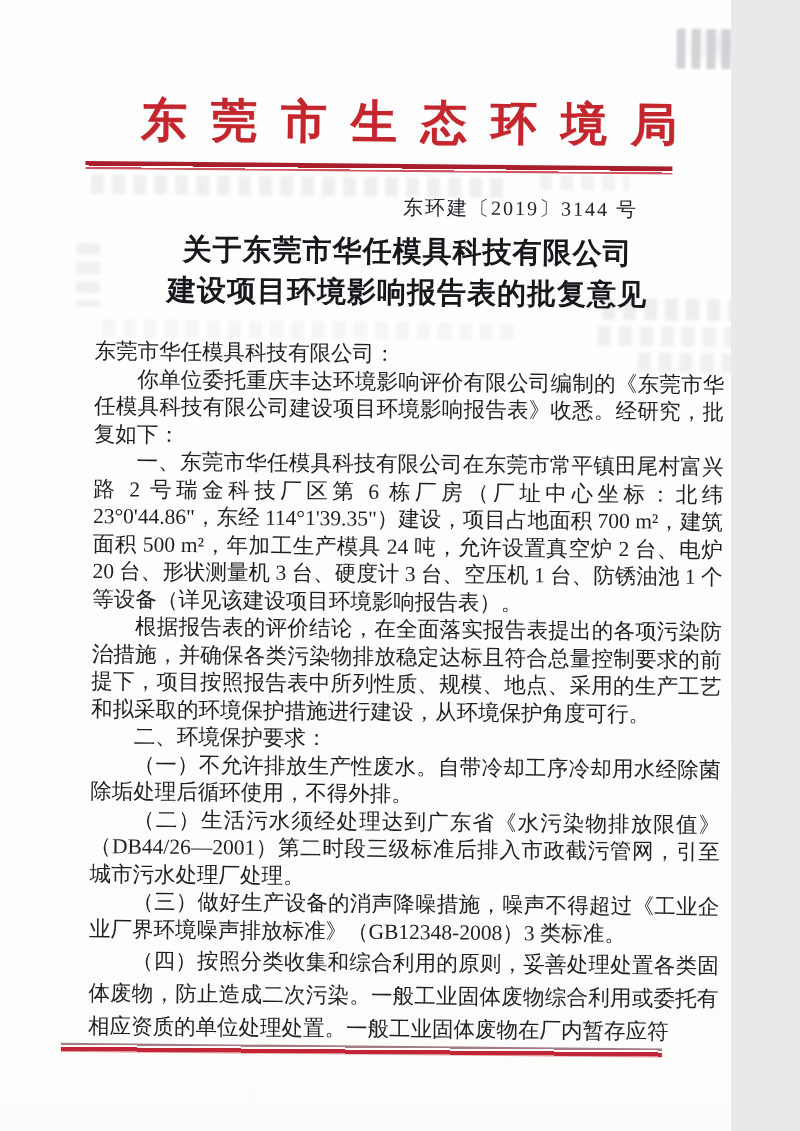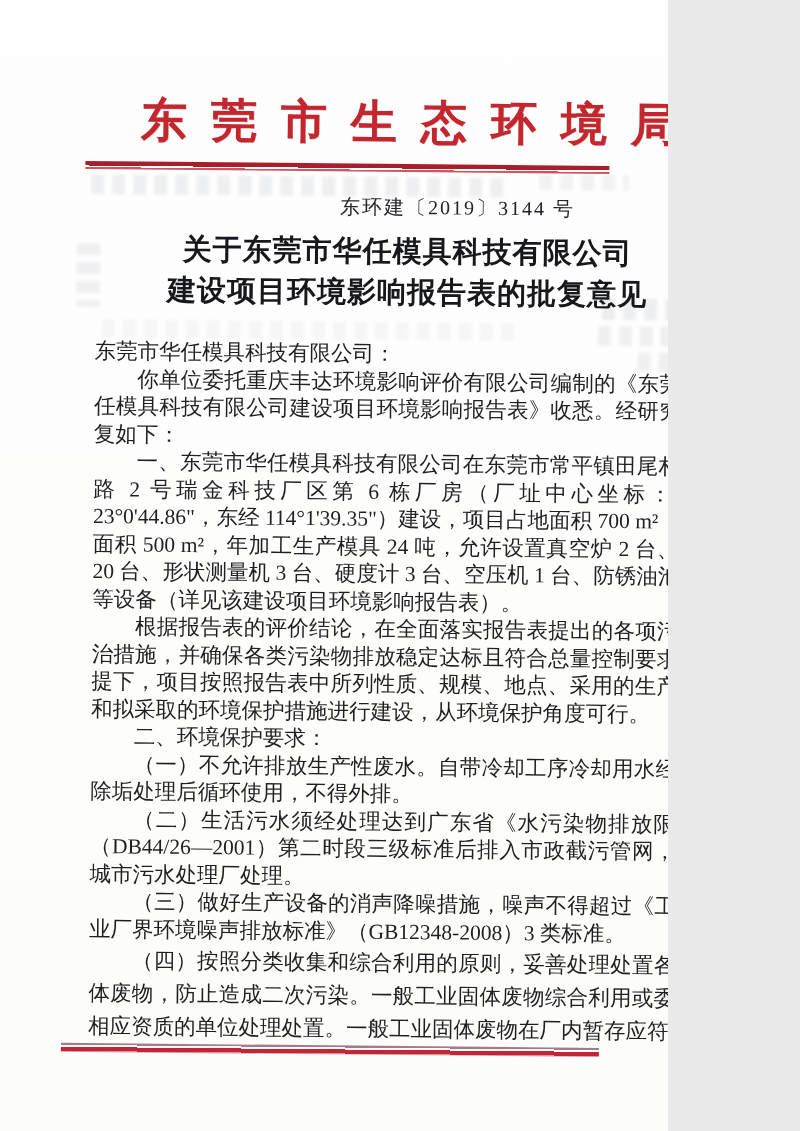--- a/index.html
+++ b/index.html
@@ -3,21 +3,21 @@
 <meta charset="utf-8">
 <style>
   html, body { margin: 0; padding: 0; }
   body {
     width: 800px; height: 1131px;
     background: #e9e9e9;
     font-family: "Liberation Serif", "DejaVu Serif", serif;
   }
   .page {
     position: relative;
-    width: 668px; height: 1131px;
+    width: 731px; height: 1131px;
     background: linear-gradient(180deg, #fefefe 0%, #fdfdfc 60%, #fcfcfb 100%);
     overflow: hidden;
   }
   .sheet {
     position: absolute; inset: 0;
     transform: rotate(0.55deg);
     transform-origin: 400px 520px;
   }
   
   .agency {

